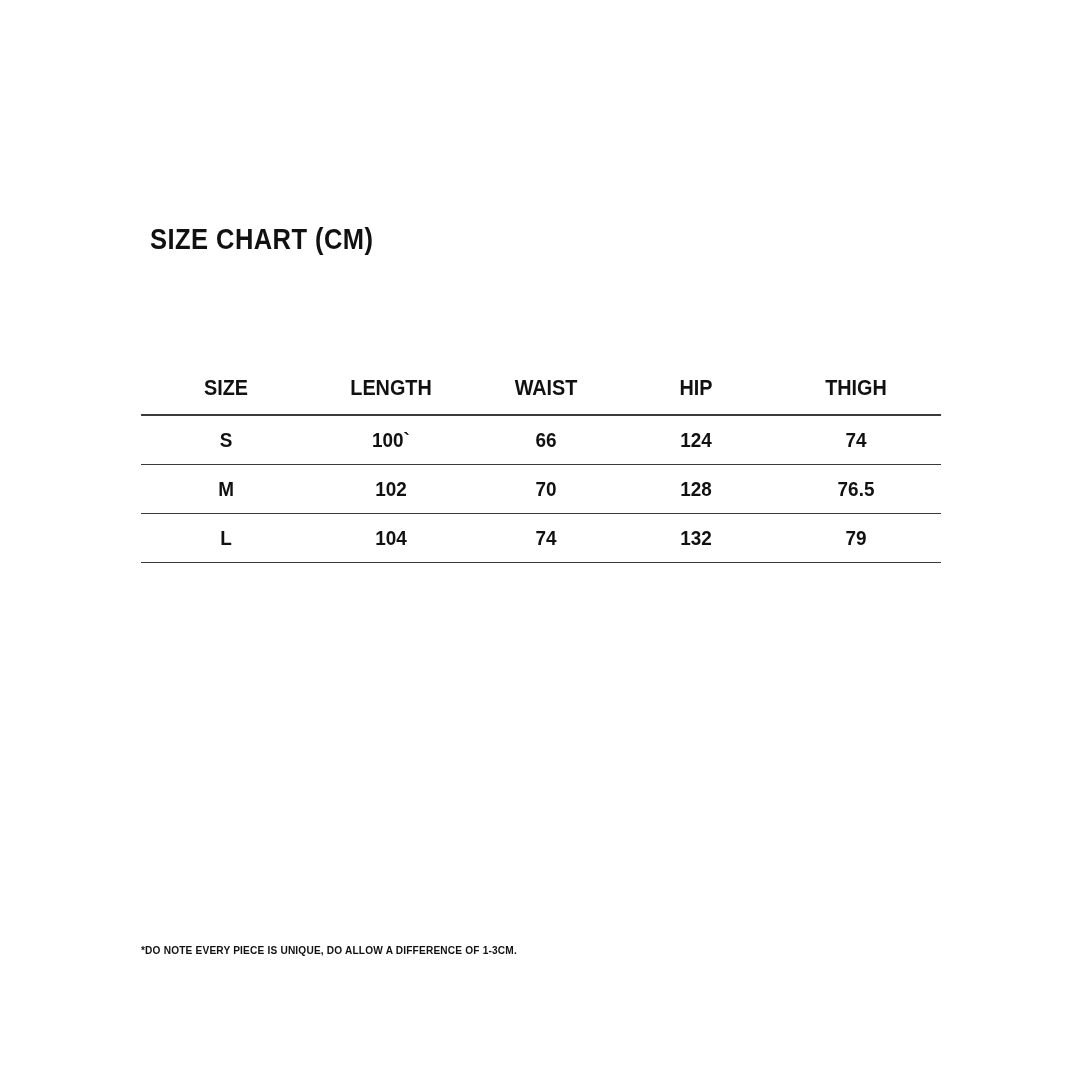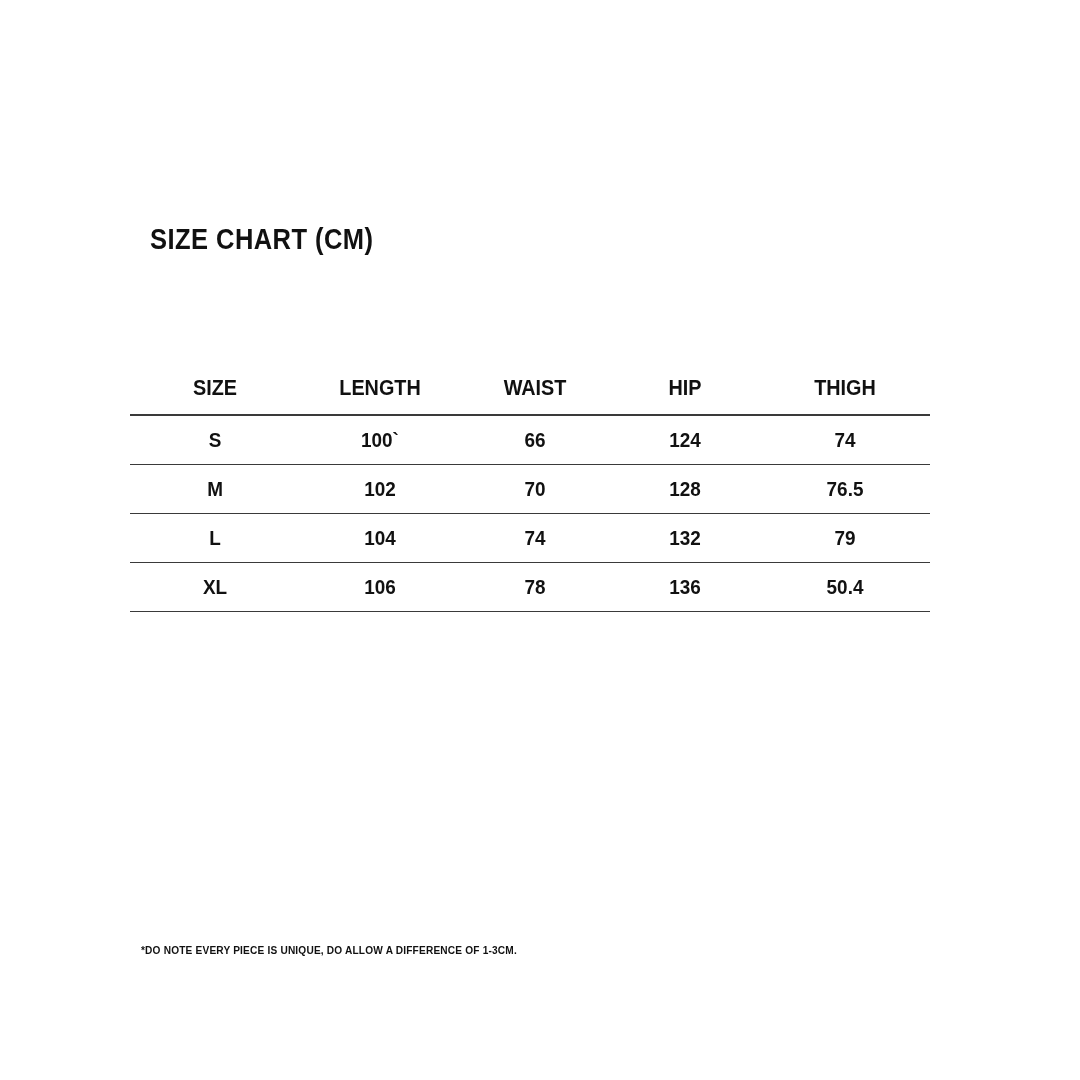--- a/index.html
+++ b/index.html
@@ -32,21 +32,21 @@
     letter-spacing: 0.5px;
     line-height: 1.1;
     color: #111111;
     transform: scaleX(0.88);
     transform-origin: left top;
     white-space: nowrap;
   }
 
   .table-wrap {
     position: absolute;
-    left: 130px;
+    left: 141px;
     top: 366px;
     width: 800px;
   }
 
   table.size-table {
     width: 800px;
     border-collapse: collapse;
     table-layout: fixed;
   }
 
@@ -135,26 +135,19 @@
           <td>128</td>
           <td>76.5</td>
         </tr>
         <tr>
           <td>L</td>
           <td>104</td>
           <td>74</td>
           <td>132</td>
           <td>79</td>
         </tr>
-        <tr>
-          <td>XL</td>
-          <td>106</td>
-          <td>78</td>
-          <td>136</td>
-          <td>50.4</td>
-        </tr>
       </tbody>
     </table>
   </div>
 
   <div class="note">*DO NOTE EVERY PIECE IS UNIQUE, DO ALLOW A DIFFERENCE OF 1-3CM.</div>
 
 </div>
 
 </body></html>

